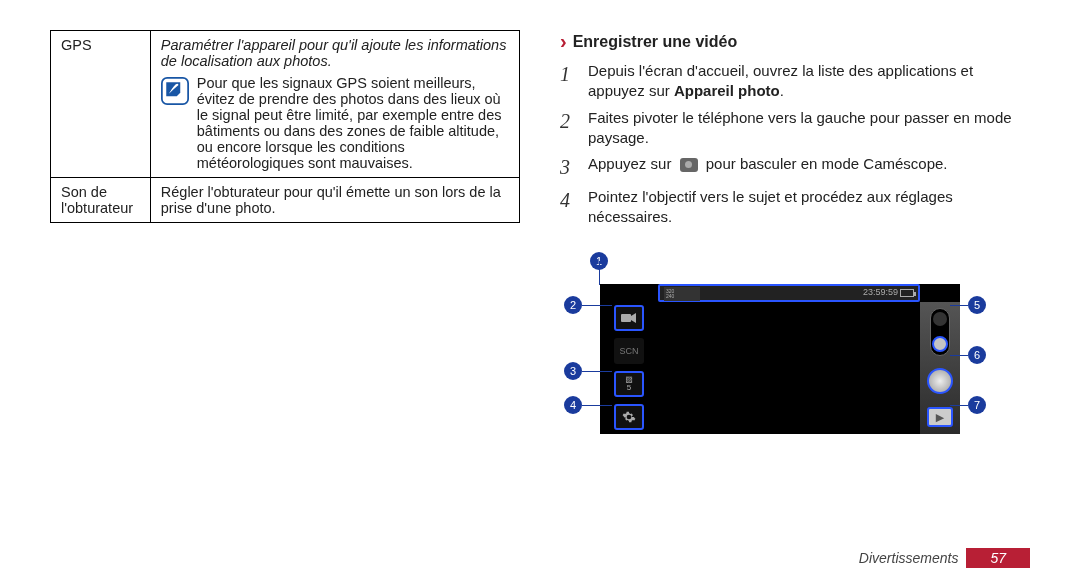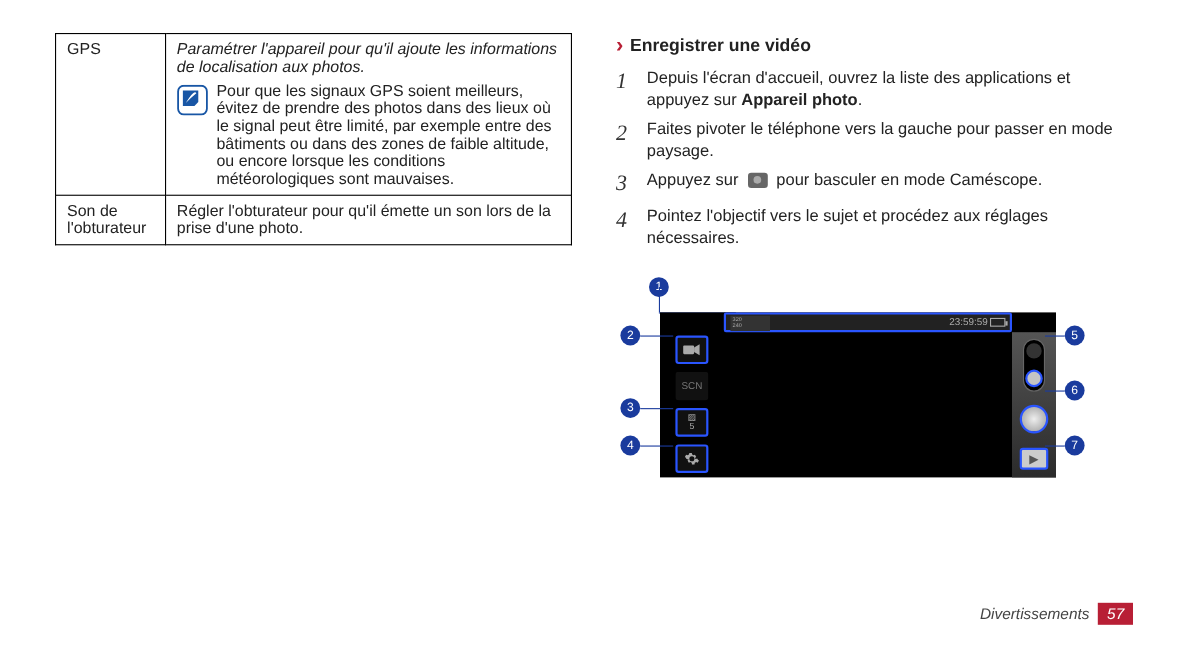--- a/index.html
+++ b/index.html
@@ -223,21 +223,21 @@
     display: flex;
     align-items: center;
     gap: 8px;
     font-style: italic;
     font-size: 14px;
     color: #444;
   }
   .pagenum {
     background: #b81f35;
     color: #fff;
-    padding: 2px 8px;
+    padding: 2px 24px;
     font-style: italic;
   }
   .bold { font-weight: bold; }
 </style>
 </head>
 <body>
 
 <div class="left-col">
   <table>
     <tbody>

